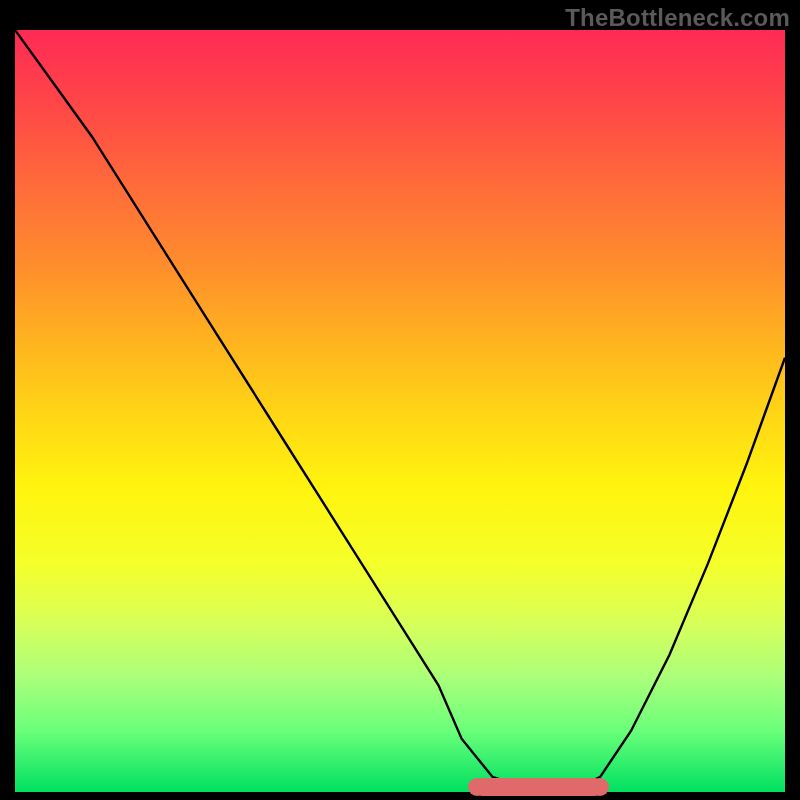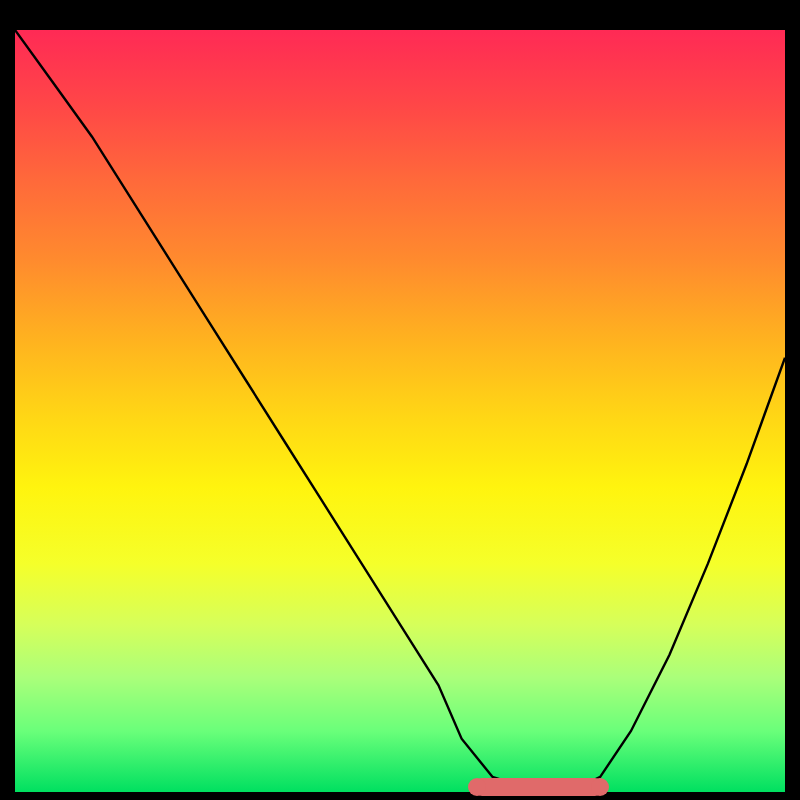--- a/index.html
+++ b/index.html
@@ -77,13 +77,14 @@
     <svg class="curve" viewBox="0 0 770 762" preserveAspectRatio="none">
       <path id="curve-path" d="M0.0 0.0 L38.5 53.3 L77.0 106.7 L115.5 167.6 L154.0 228.6 L192.5 289.6 L231.0 350.5 L269.5 411.5 L308.0 472.4 L346.5 533.4 L385.0 594.4 L423.5 655.3 L446.6 708.7 L477.4 746.8 L523.6 762.0 L554.4 762.0 L585.2 746.8 L616.0 701.0 L654.5 624.8 L693.0 533.4 L731.5 434.3 L770.0 327.7 " fill="none" stroke="#000" stroke-width="2.4"></path>
     </svg>
 
     <div id="flat-band" class="flat-band" style="left: 458px; top: 748px; width: 131.2px;"></div>
     <div id="dot-left" class="end-dot" style="left: 453px; top: 748px;"></div>
     <div id="dot-right" class="end-dot" style="left: 576.2px; top: 748px;"></div>
 
   </div>
 
+  <div class="watermark">TheBottleneck.com</div>
 </div>
 
 </body></html>

